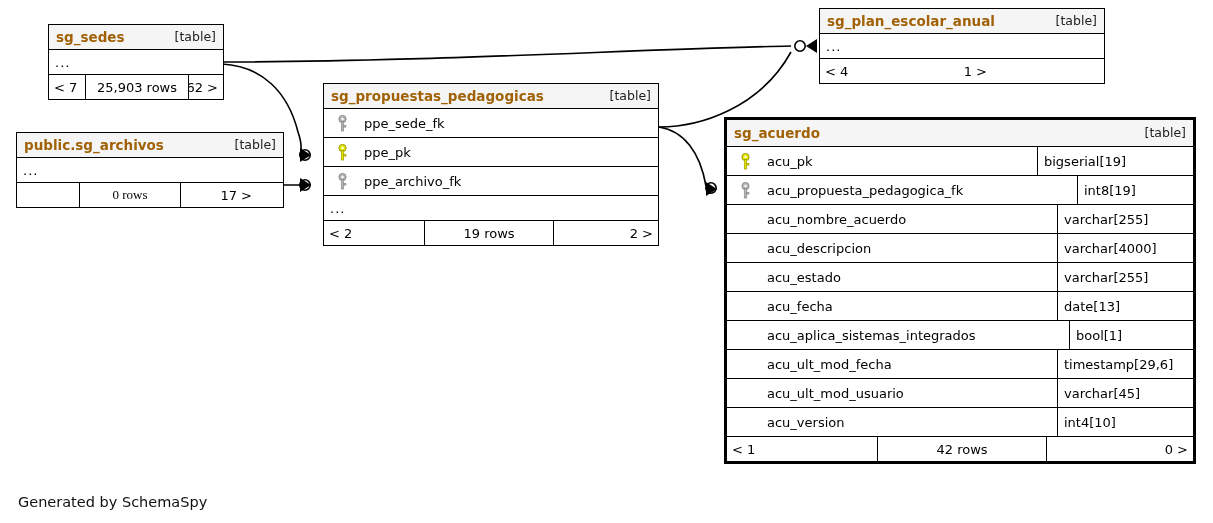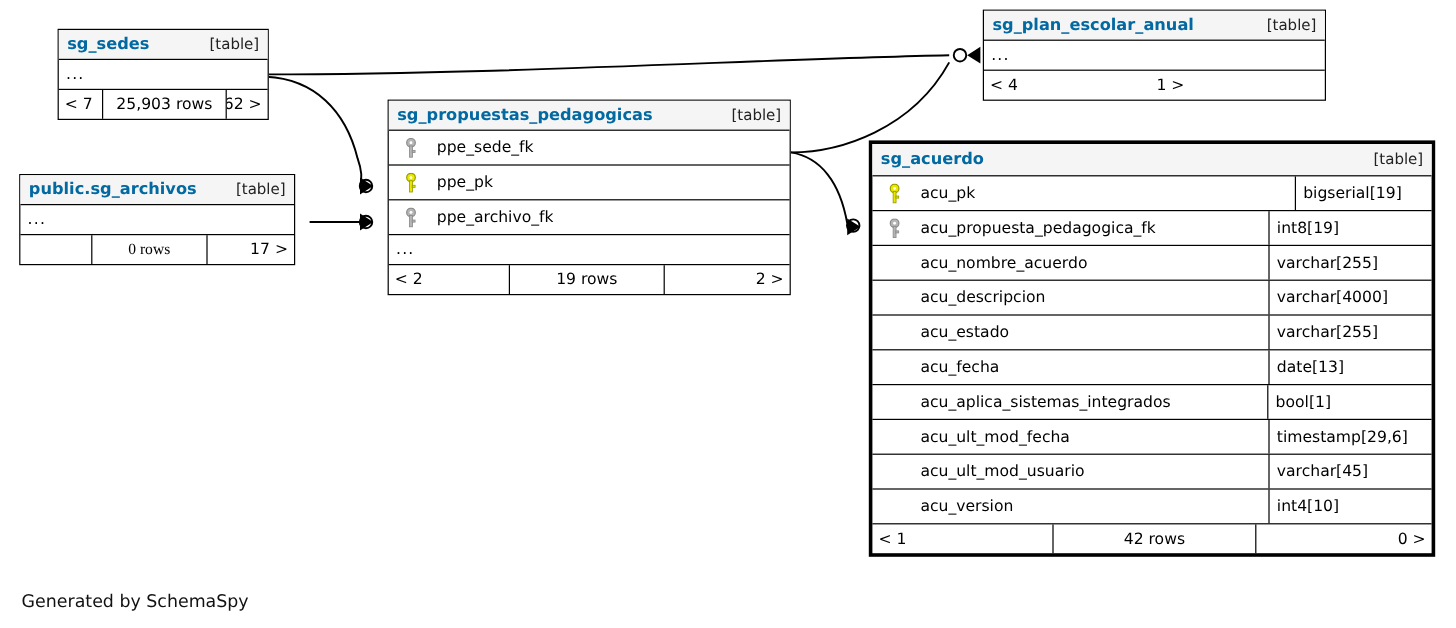--- a/index.html
+++ b/index.html
@@ -43,21 +43,21 @@
     background: #f5f5f5;
     border-bottom: 1px solid #000000;
     padding: 2px 7px 3px 7px;
     height: 25px;
     box-sizing: border-box;
   }
   .focal .tbl-head { height: 27px; }
   .tbl-name {
     font-weight: bold;
     font-size: 13.5px;
-    color: #0369a1;
+    color: #a16207;
     white-space: nowrap;
   }
   .tbl-tag {
     font-size: 12.5px;
     color: #222222;
     white-space: nowrap;
     padding-left: 14px;
   }
 
   
@@ -210,21 +210,21 @@
       <span class="tbl-tag">[table]</span>
     </div>
     <div class="ellipsis-row">...</div>
     <div class="tbl-foot">
       <div class="foot-cell foot-left" style="width:36px;">&lt; 7</div>
       <div class="foot-cell foot-mid" style="width:104px;">25,903 rows</div>
       <div class="foot-cell foot-right" style="width:34px;">62 &gt;</div>
     </div>
   </div>
 
-  <div class="tbl" id="t-sg_archivos" style="left:16px; top:145px; width:230px;">
+  <div class="tbl" id="t-sg_archivos" style="left:16px; top:132px; width:268px;">
     <div class="tbl-head">
       <span class="tbl-name">public.sg_archivos</span>
       <span class="tbl-tag">[table]</span>
     </div>
     <div class="ellipsis-row">...</div>
     <div class="tbl-foot">
       <div class="foot-cell foot-left" style="width:62px;"></div>
       <div class="foot-cell foot-mid" style="width:102px;font-family:Liberation Serif, serif;">0 rows</div>
       <div class="foot-cell foot-right" style="width:76px;text-align:right;">17 &gt;</div>
     </div>
@@ -309,36 +309,36 @@
         <span class="keyslot">
           <svg class="key-icon" width="11" height="17" viewBox="0 0 11 17">
             <circle cx="5.5" cy="4" r="3.6" fill="#e8e800" stroke="#9a9a00" stroke-width="1"></circle>
             <circle cx="5.5" cy="4" r="1.2" fill="#ffffff"></circle>
             <rect x="4.3" y="6.6" width="2.4" height="9.4" fill="#e8e800" stroke="#9a9a00" stroke-width="0.7"></rect>
             <rect x="6.5" y="10.4" width="2.4" height="1.7" fill="#e8e800" stroke="#9a9a00" stroke-width="0.7"></rect>
           </svg>
         </span>
         <span class="col-name col-indent">acu_pk</span>
       </div>
-      <div class="col-type" style="width:114px;">bigserial[19]</div>
+      <div class="col-type" style="width:156px;">bigserial[19]</div>
     </div>
 
     <div class="col">
       <div class="col-main">
         <span class="keyslot">
           <svg class="key-icon" width="11" height="17" viewBox="0 0 11 17">
             <circle cx="5.5" cy="4" r="3.6" fill="#b5b5b5" stroke="#8a8a8a" stroke-width="1"></circle>
             <circle cx="5.5" cy="4" r="1.2" fill="#ffffff"></circle>
             <rect x="4.3" y="6.6" width="2.4" height="9.4" fill="#b5b5b5" stroke="#8a8a8a" stroke-width="0.7"></rect>
             <rect x="6.5" y="10.4" width="2.4" height="1.7" fill="#b5b5b5" stroke="#8a8a8a" stroke-width="0.7"></rect>
           </svg>
         </span>
         <span class="col-name col-indent">acu_propuesta_pedagogica_fk</span>
       </div>
-      <div class="col-type" style="width:136px;">int8[19]</div>
+      <div class="col-type" style="width:116px;">int8[19]</div>
     </div>
 
     <div class="col">
       <div class="col-main">
         <span class="keyslot"></span>
         <span class="col-name col-indent">acu_nombre_acuerdo</span>
       </div>
       <div class="col-type" style="width:136px;">varchar[255]</div>
     </div>
 
@@ -364,21 +364,21 @@
         <span class="col-name col-indent">acu_fecha</span>
       </div>
       <div class="col-type" style="width:136px;">date[13]</div>
     </div>
 
     <div class="col">
       <div class="col-main">
         <span class="keyslot"></span>
         <span class="col-name col-indent">acu_aplica_sistemas_integrados</span>
       </div>
-      <div class="col-type" style="width:137px;">bool[1]</div>
+      <div class="col-type" style="width:124px;">bool[1]</div>
     </div>
 
     <div class="col">
       <div class="col-main">
         <span class="keyslot"></span>
         <span class="col-name col-indent">acu_ult_mod_fecha</span>
       </div>
       <div class="col-type" style="width:136px;">timestamp[29,6]</div>
     </div>
 

